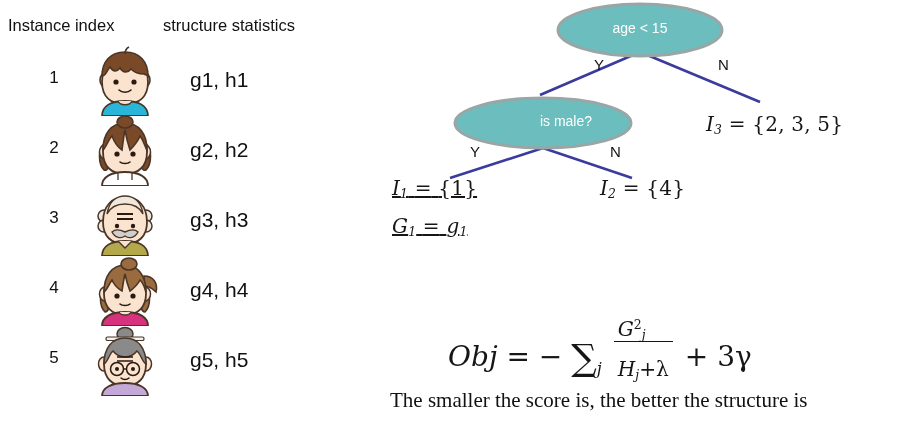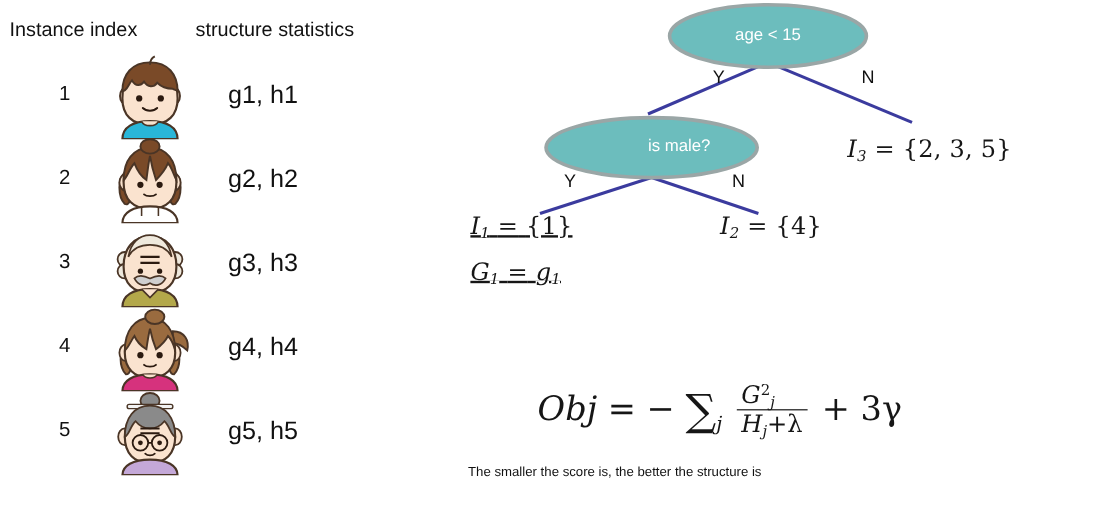--- a/index.html
+++ b/index.html
@@ -52,28 +52,28 @@
   sub{font-size:.62em;vertical-align:-.28em;font-style:italic;}
   sup{font-size:.62em;vertical-align:.55em;font-style:normal;}
 
   
   #obj{left:448px;top:318px;font-size:28px;}
   #obj .frac{
     display:inline-block;vertical-align:-0.52em;text-align:left;
     font-size:.72em;margin:0 3px;
   }
   #obj .frac .num{display:block;padding:0 4px;line-height:1.05;}
-  #obj .frac .den{display:block;border-top:1.3px solid #161616;padding:0 4px;line-height:1.15;}
+  #obj .frac .den{display:block;border-top:1.3px solid #161616;padding:16px 4px;line-height:1.15;}
   #obj .sum{font-size:1.28em;vertical-align:-.12em;font-family:"DejaVu Serif",serif;}
   #obj .sumsub{font-size:.58em;vertical-align:-.5em;font-style:italic;}
 
   #caption{
     position:absolute;left:390px;top:388px;
-    font-size:11px;color:#111;white-space:nowrap;
-    font-family:Liberation Sans, sans-serif;
+    font-size:21px;color:#111;white-space:nowrap;
+    font-family:Liberation Serif, serif;
   }
 </style>
 </head>
 <body>
 
 <div class="stage">
 
   <div class="hdr" id="hdr-index">Instance index</div>
   <div class="hdr" id="hdr-grad">structure statistics</div>
 

